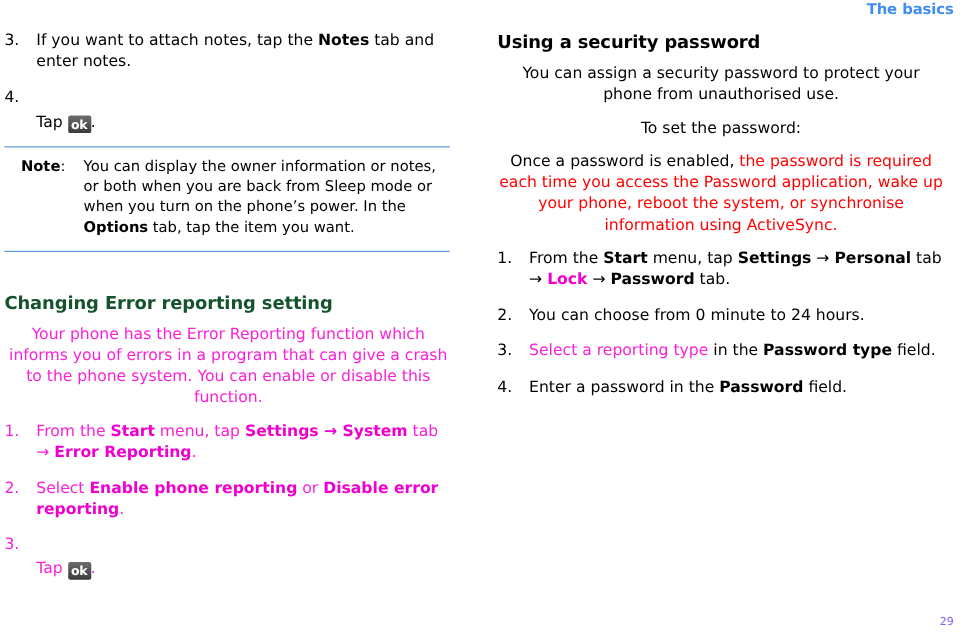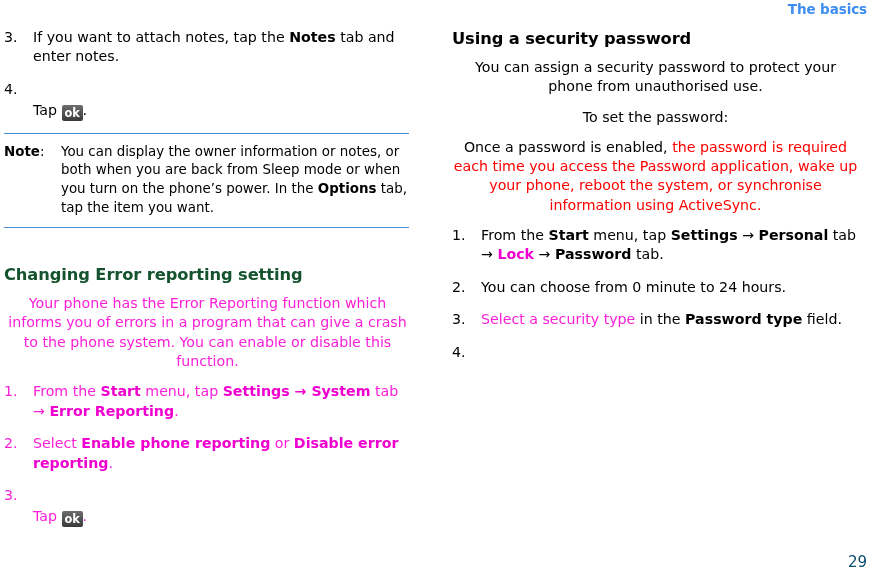--- a/index.html
+++ b/index.html
@@ -104,20 +104,21 @@
     padding: 9px 0 10px 0;
     border-top: 1.6px solid #4a90d9;
     border-bottom: 1.6px solid #4a90d9;
     width: 405px;
   }
   .note-box .note-inner {
     position: relative;
     padding-left: 57px;
     font-size: 13.4px;
     line-height: 18.6px;
+    margin-left: 15px;
   }
   .note-box .note-label {
     position: absolute;
     left: 0;
     top: 0;
     font-size: 13.4px;
   }
   .note-box .note-label b { font-weight: bold; }
 
   
@@ -138,22 +139,22 @@
   }
 
   
   .section-gap { height: 20px; }
 
   
   .folio {
     position: absolute;
     right: 8px;
     bottom: 6px;
-    font-size: 15px;
-    color: #0c4a6e;
+    font-size: 10px;
+    color: #8b5cf6;
   }
 </style>
 </head>
 <body>
 
 <div class="page-header">
   <div class="header-title">The basics</div>
 </div>
 
 <div class="columns">
@@ -191,20 +192,20 @@
 
     <div id="right-paras">
         <p class="para"><span>You can assign a security password to protect your phone from unauthorised use.</span></p>
         <p class="para"><span>To set the password:</span></p>
         <p class="para"><span>Once a password is enabled, </span><span class="red">the password is required each time you access the Password application, wake up your phone, reboot the system, or synchronise information using ActiveSync</span><span class="red">.</span></p>
       </div>
 
     <ol class="steps" id="right-steps">
         <li><span class="num">1.</span><span><span>From the </span><span class="bold">Start</span><span> menu, tap </span><span class="bold">Settings</span><span> → </span><span class="bold">Personal</span><span> tab → </span><span class="magenta-b">Lock</span><span> → </span><span class="bold">Password</span><span> tab.</span></span></li>
         <li><span class="num">2.</span><span class="sub-para">You can choose from 0 minute to 24 hours.</span></li>
-        <li><span class="num">3.</span><span><span class="magenta">Select a security type</span><span> in the </span><span class="bold">Password type</span><span> field.</span></span></li>
-        <li><span class="num">4.</span></li>
+        <li><span class="num">3.</span><span><span class="magenta">Select a reporting type</span><span> in the </span><span class="bold">Password type</span><span> field.</span></span></li>
+        <li><span class="num">4.</span><span><span>Enter a password in the </span><span class="bold">Password</span><span> field.</span></span></li>
       </ol>
   </div>
 
 </div>
 
 <div class="folio">29</div>
 
 </body></html>

